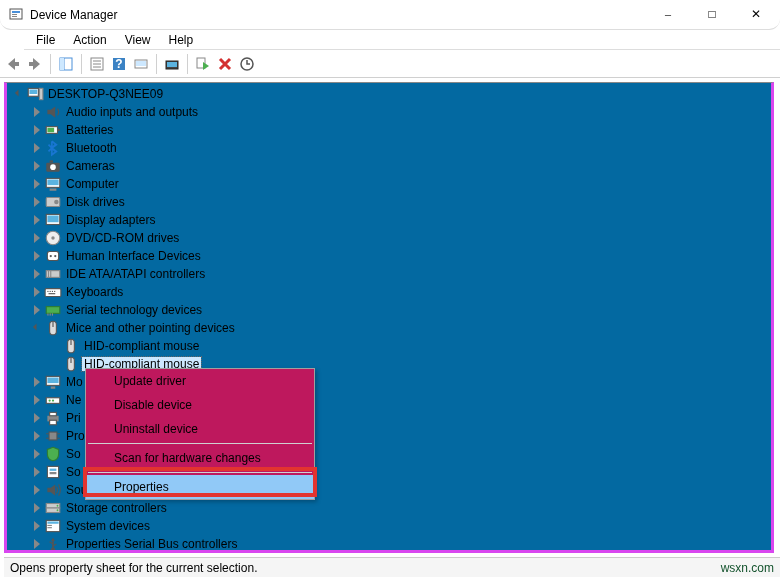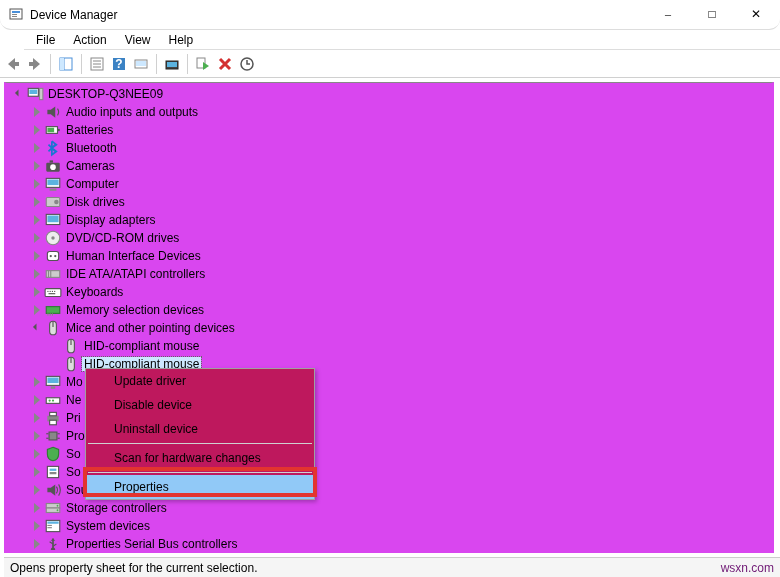--- a/index.html
+++ b/index.html
@@ -8,21 +8,21 @@
     .titlebar .icon { width: 16px; height: 16px; margin-right: 6px; }
     .titlebar .title { flex: 1; font-size: 12px; }
     .winctl { display: flex; }
     .winctl div { width: 44px; height: 28px; display: flex; align-items: center; justify-content: center; font-family: "Segoe UI Symbol"; font-size: 12px; }
     .menubar { height: 20px; display: flex; align-items: flex-end; padding: 0 4px; border-bottom: 1px solid #ddd; gap: 2px; margin-left: 24px; }
     .menubar .mi { padding: 2px 8px; }
     .toolbar { height: 28px; display: flex; align-items: center; padding: 2px 2px; border-bottom: 1px solid #d0d0d0; gap: 0; }
     .tbbtn { width: 22px; height: 22px; display: flex; align-items: center; justify-content: center; border: 1px solid transparent; }
     .tbbtn svg { width: 16px; height: 16px; }
     .sep { width: 1px; height: 20px; background: #d0d0d0; margin: 0 4px; }
-    .tree { position: absolute; top: 82px; left: 4px; right: 6px; bottom: 24px; overflow: hidden; background: #d946ef; border: 3px solid #d946ef; border-top: 1px solid #888;}
+    .tree { position: absolute; top: 82px; left: 4px; right: 6px; bottom: 24px; overflow: hidden; background: #0369a1; border: 3px solid #d946ef; border-top: 1px solid #888;}
     .tree-inner { padding: 2px 0; }
     .node { display: flex; align-items: center; height: 18px; white-space: nowrap; }
     .exp { width: 15px; display: flex; justify-content: center; align-items: center; color: #666; font-size: 10px;}
     .exp.open::before { content: ""; display: block; width: 0; height: 0; border-left: 5px solid #555; border-top: 5px solid transparent; transform: rotate(45deg) translate(-1px,-1px);}
     .exp.closed::before { content: ""; display: block; width: 0; height: 0; border-left: 5px solid transparent; border-right: 5px solid transparent; border-top: 6px solid #888; transform: rotate(-90deg);}
     .nic { width: 18px; height: 16px; display: flex; align-items: center; justify-content: center; margin-right: 2px; }
     .lbl { padding: 0 2px; }
     .lbl.sel { background: #cde8ff; outline: 1px dotted #666; }
     .i0 { padding-left: 4px; }
     .i1 { padding-left: 22px; }
@@ -263,21 +263,21 @@
       <div class="node i1">
         <span class="exp closed"></span>
         <span class="nic">
           <svg viewBox="0 0 16 16">
             <rect x="2" y="5" width="12" height="6" fill="#4caf50" stroke="#2e7d32"></rect>
             <rect x="3" y="11" width="1" height="2" fill="#888"></rect>
             <rect x="5" y="11" width="1" height="2" fill="#888"></rect>
             <rect x="7" y="11" width="1" height="2" fill="#888"></rect>
           </svg>
         </span>
-        <span class="lbl">Memory selection devices</span>
+        <span class="lbl">Serial technology devices</span>
       </div>
       <div class="node i1">
         <span class="exp open"></span>
         <span class="nic">
           <svg viewBox="0 0 16 16">
             <rect x="5" y="2" width="6" height="12" rx="3" fill="#ddd" stroke="#555"></rect>
             <line x1="8" y1="2" x2="8" y2="7" stroke="#555"></line>
           </svg>
         </span>
         <span class="lbl">Mice and other pointing devices</span>
@@ -426,14 +426,14 @@
     <div class="ctx-sep"></div>
     <div class="ctx-item">Scan for hardware changes</div>
     <div class="ctx-sep"></div>
     <div class="ctx-item ctx-hl">Properties</div>
   </div>
 
 <div class="redbox" style="left:83px; top:467px; width:234px; height:30px;"></div>
 
 <div class="status">
   <span>Opens property sheet for the current selection.</span>
-  <span style="color:#701a75;">wsxn.com</span>
+  <span style="color:#14532d;">wsxn.com</span>
 </div>
 
 </body></html>

